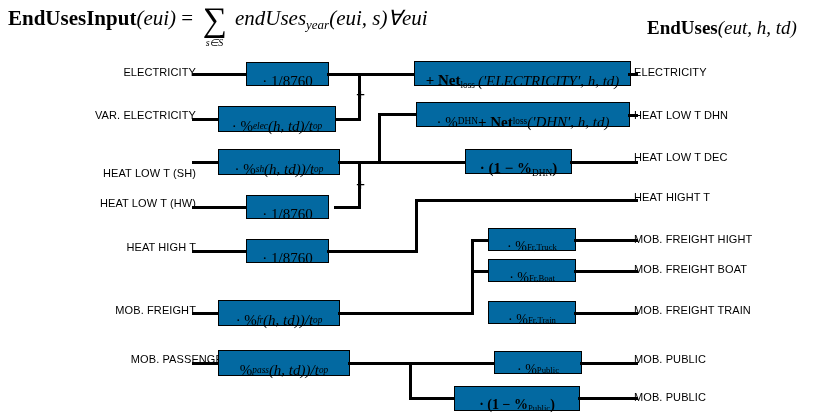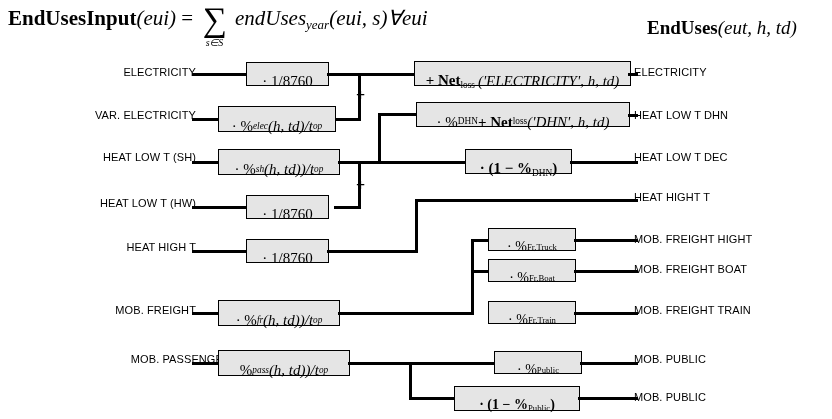--- a/index.html
+++ b/index.html
@@ -54,21 +54,21 @@
   }
   .eulabel.left{text-align:right;}
 
   
   .h{background:#000;height:3px;}
   .v{background:#000;width:3px;}
 
   
   .box{
     border:1.3px solid #000;
-    background:#e5e5e5;
+    background:#0369a1;
     font-family:"Liberation Serif", serif;
     font-size:15px;
     display:flex;align-items:center;justify-content:center;
     white-space:nowrap;
     box-sizing:border-box;
     padding:17px 4px 2px 4px;
     line-height:1;
   }
   .box.sm{font-size:14px;}
   .plus{
@@ -92,21 +92,21 @@
     </span>
     <span class="it">endUses</span><span class="sub">year</span><span class="it">(eui, s)</span><span class="it">∀eui</span>
   </div>
 
   <div id="title-right" class="abs formula">
     <span class="bf">EndUses</span><span class="it">(eut, h, td)</span>
   </div>
 
   <div class="abs eulabel left" style="left:0px;top:67px;width:196px;">ELECTRICITY</div>
   <div class="abs eulabel left" style="left:0px;top:110px;width:196px;">VAR. ELECTRICITY</div>
-  <div class="abs eulabel left" style="left:0px;top:152px;width:196px;">HEAT LOW T (SH)</div>
+  <div class="abs eulabel left" style="left:0px;top:168px;width:196px;">HEAT LOW T (SH)</div>
   <div class="abs eulabel left" style="left:0px;top:198px;width:196px;">HEAT LOW T (HW)</div>
   <div class="abs eulabel left" style="left:0px;top:242px;width:196px;">HEAT HIGH T</div>
   <div class="abs eulabel left" style="left:0px;top:305px;width:196px;">MOB. FREIGHT</div>
   <div class="abs eulabel left" style="left:0px;top:354px;width:196px;margin-left:35px;">MOB. PASSENGER</div>
 
   <div class="abs eulabel" style="left:634px;top:67px;">ELECTRICITY</div>
   <div class="abs eulabel" style="left:634px;top:110px;">HEAT LOW T DHN</div>
   <div class="abs eulabel" style="left:634px;top:152px;">HEAT LOW T DEC</div>
   <div class="abs eulabel" style="left:634px;top:192px;">HEAT HIGHT T</div>
   <div class="abs eulabel" style="left:634px;top:234px;">MOB. FREIGHT HIGHT</div>

